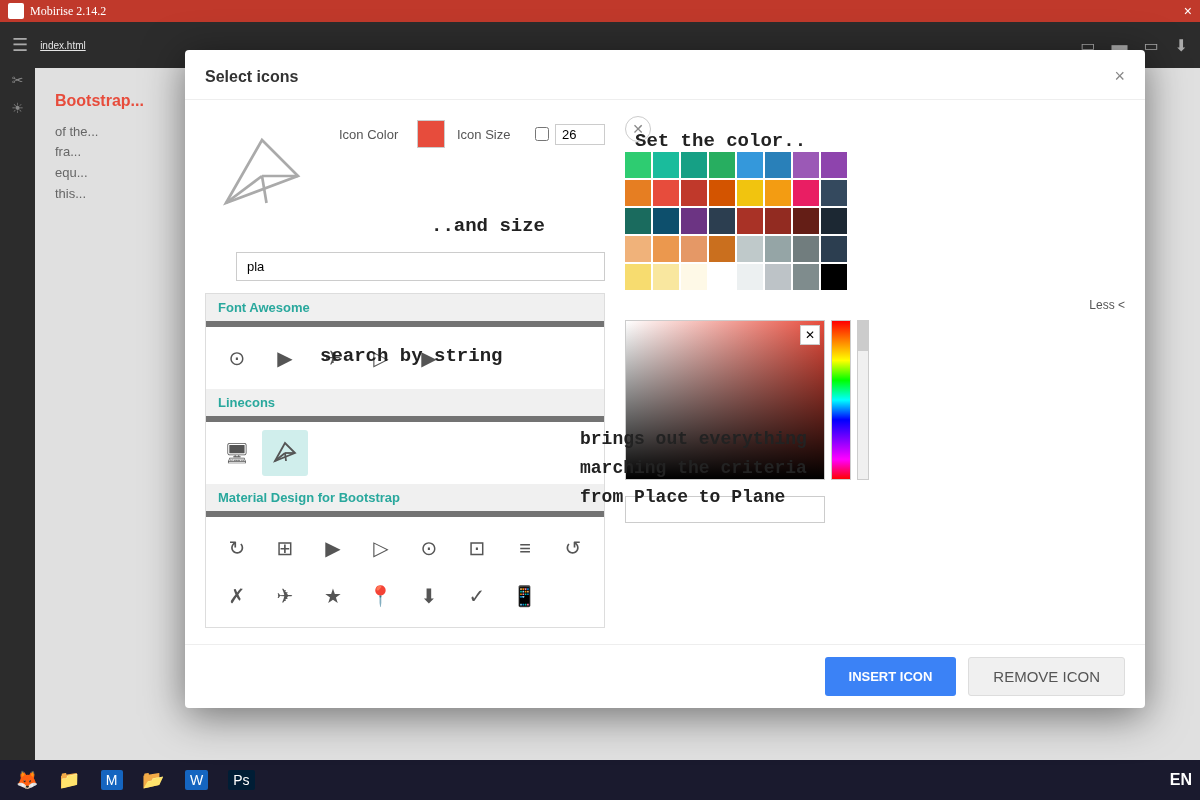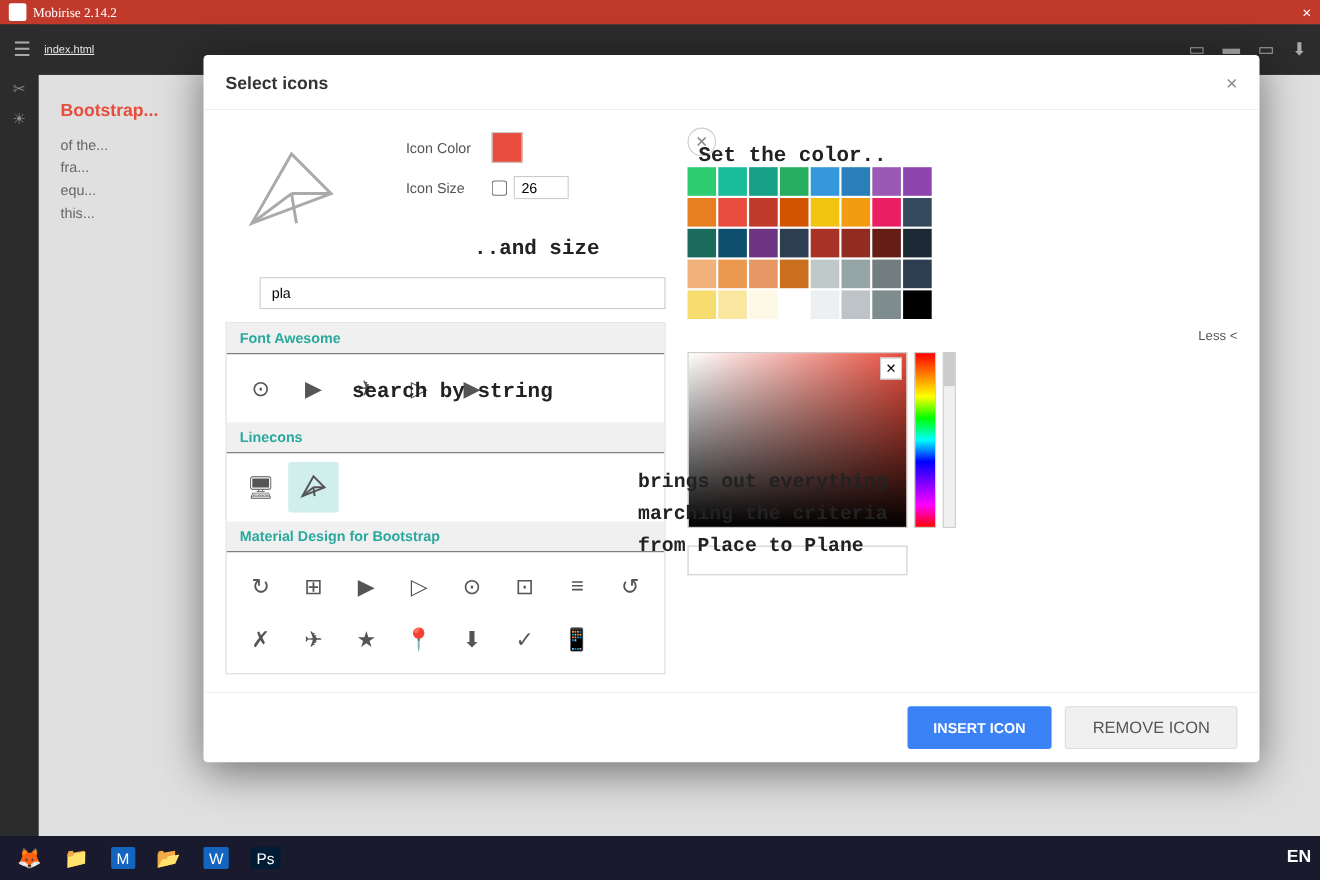--- a/index.html
+++ b/index.html
@@ -197,24 +197,22 @@
       justify-content: center;
     }
 
     .paper-plane-icon {
       width: 90px;
       height: 90px;
     }
 
     .icon-controls {
       display: flex;
-      flex-direction: column;
       gap: 12px;
       padding-top: 4px;
-      margin-left: 24px;
     }
 
     .control-row {
       display: flex;
       align-items: center;
       gap: 8px;
     }
 
     .control-label {
       font-size: 13px;
@@ -265,21 +263,21 @@
       max-height: 340px;
       overflow-y: auto;
     }
 
     .icon-section-header {
       background: #f0f0f0;
       padding: 6px 12px;
       font-size: 13px;
       font-weight: bold;
       color: #29a89d;
-      border-bottom: 1px solid #737373;
+      border-bottom: 6px solid #737373;
     }
 
     .icon-grid {
       display: flex;
       flex-wrap: wrap;
       padding: 8px;
       gap: 2px;
     }
 
     .icon-cell {

